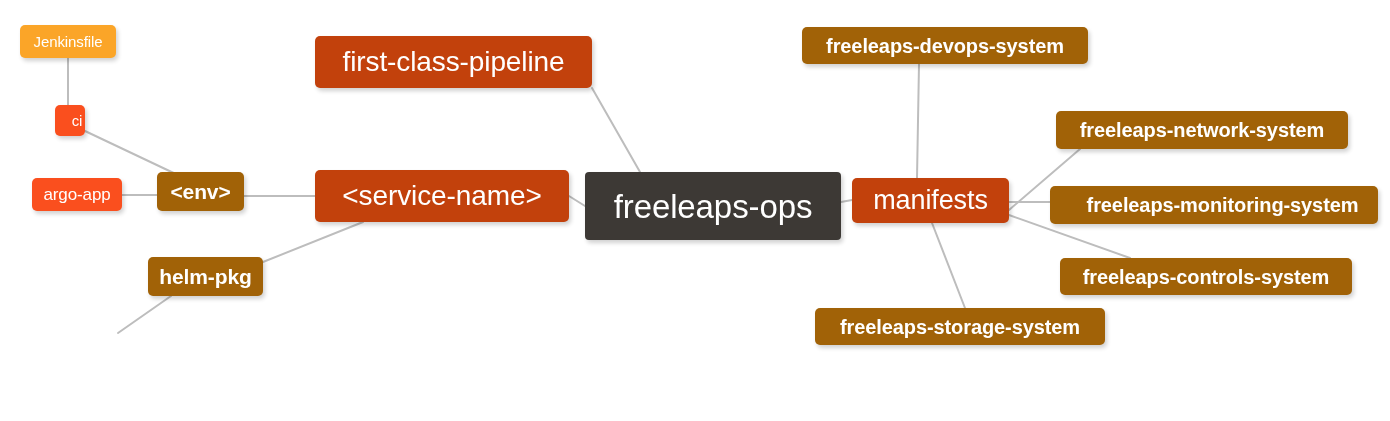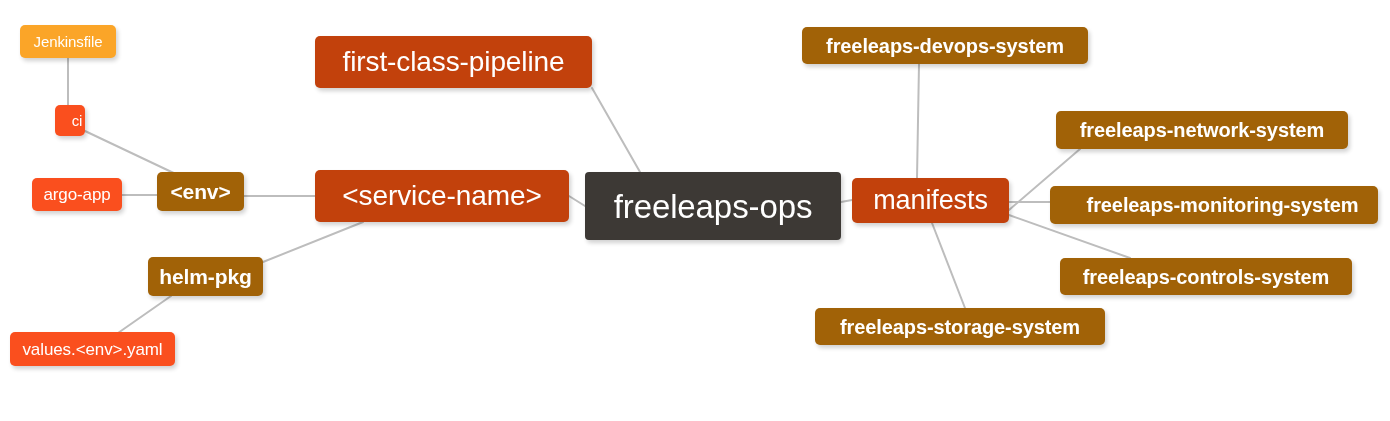--- a/index.html
+++ b/index.html
@@ -86,14 +86,13 @@
     <div class="node node-green" style="left: 157px; top: 172px; width: 87px; height: 39px; font-size: 21px;">&lt;env&gt;</div>
     <div class="node node-green" style="left: 148px; top: 257px; width: 115px; height: 39px; font-size: 21px;">helm-pkg</div>
     <div class="node node-green" style="left: 802px; top: 27px; width: 286px; height: 37px; font-size: 20px;">freeleaps-devops-system</div>
     <div class="node node-green" style="left: 1056px; top: 111px; width: 292px; height: 38px; font-size: 20px;">freeleaps-network-system</div>
     <div class="node node-green" style="left: 1050px; top: 186px; width: 328px; height: 38px; font-size: 20px; padding-left: 17px;">freeleaps-monitoring-system</div>
     <div class="node node-green" style="left: 1060px; top: 258px; width: 292px; height: 37px; font-size: 20px;">freeleaps-controls-system</div>
     <div class="node node-green" style="left: 815px; top: 308px; width: 290px; height: 37px; font-size: 20px;">freeleaps-storage-system</div>
     <div class="node node-orange" style="left: 20px; top: 25px; width: 96px; height: 33px; font-size: 15px;">Jenkinsfile</div>
     <div class="node node-red" style="left: 55px; top: 105px; width: 30px; height: 31px; font-size: 15px; padding-left: 14px;">ci</div>
     <div class="node node-red" style="left: 32px; top: 178px; width: 90px; height: 33px; font-size: 17px;">argo-app</div>
-    <div class="node node-red" style="left: 10px; top: 332px; width: 165px; height: 34px; font-size: 17px;">values.&lt;env&gt;.yaml</div>
   </div>
 
 </body></html>

